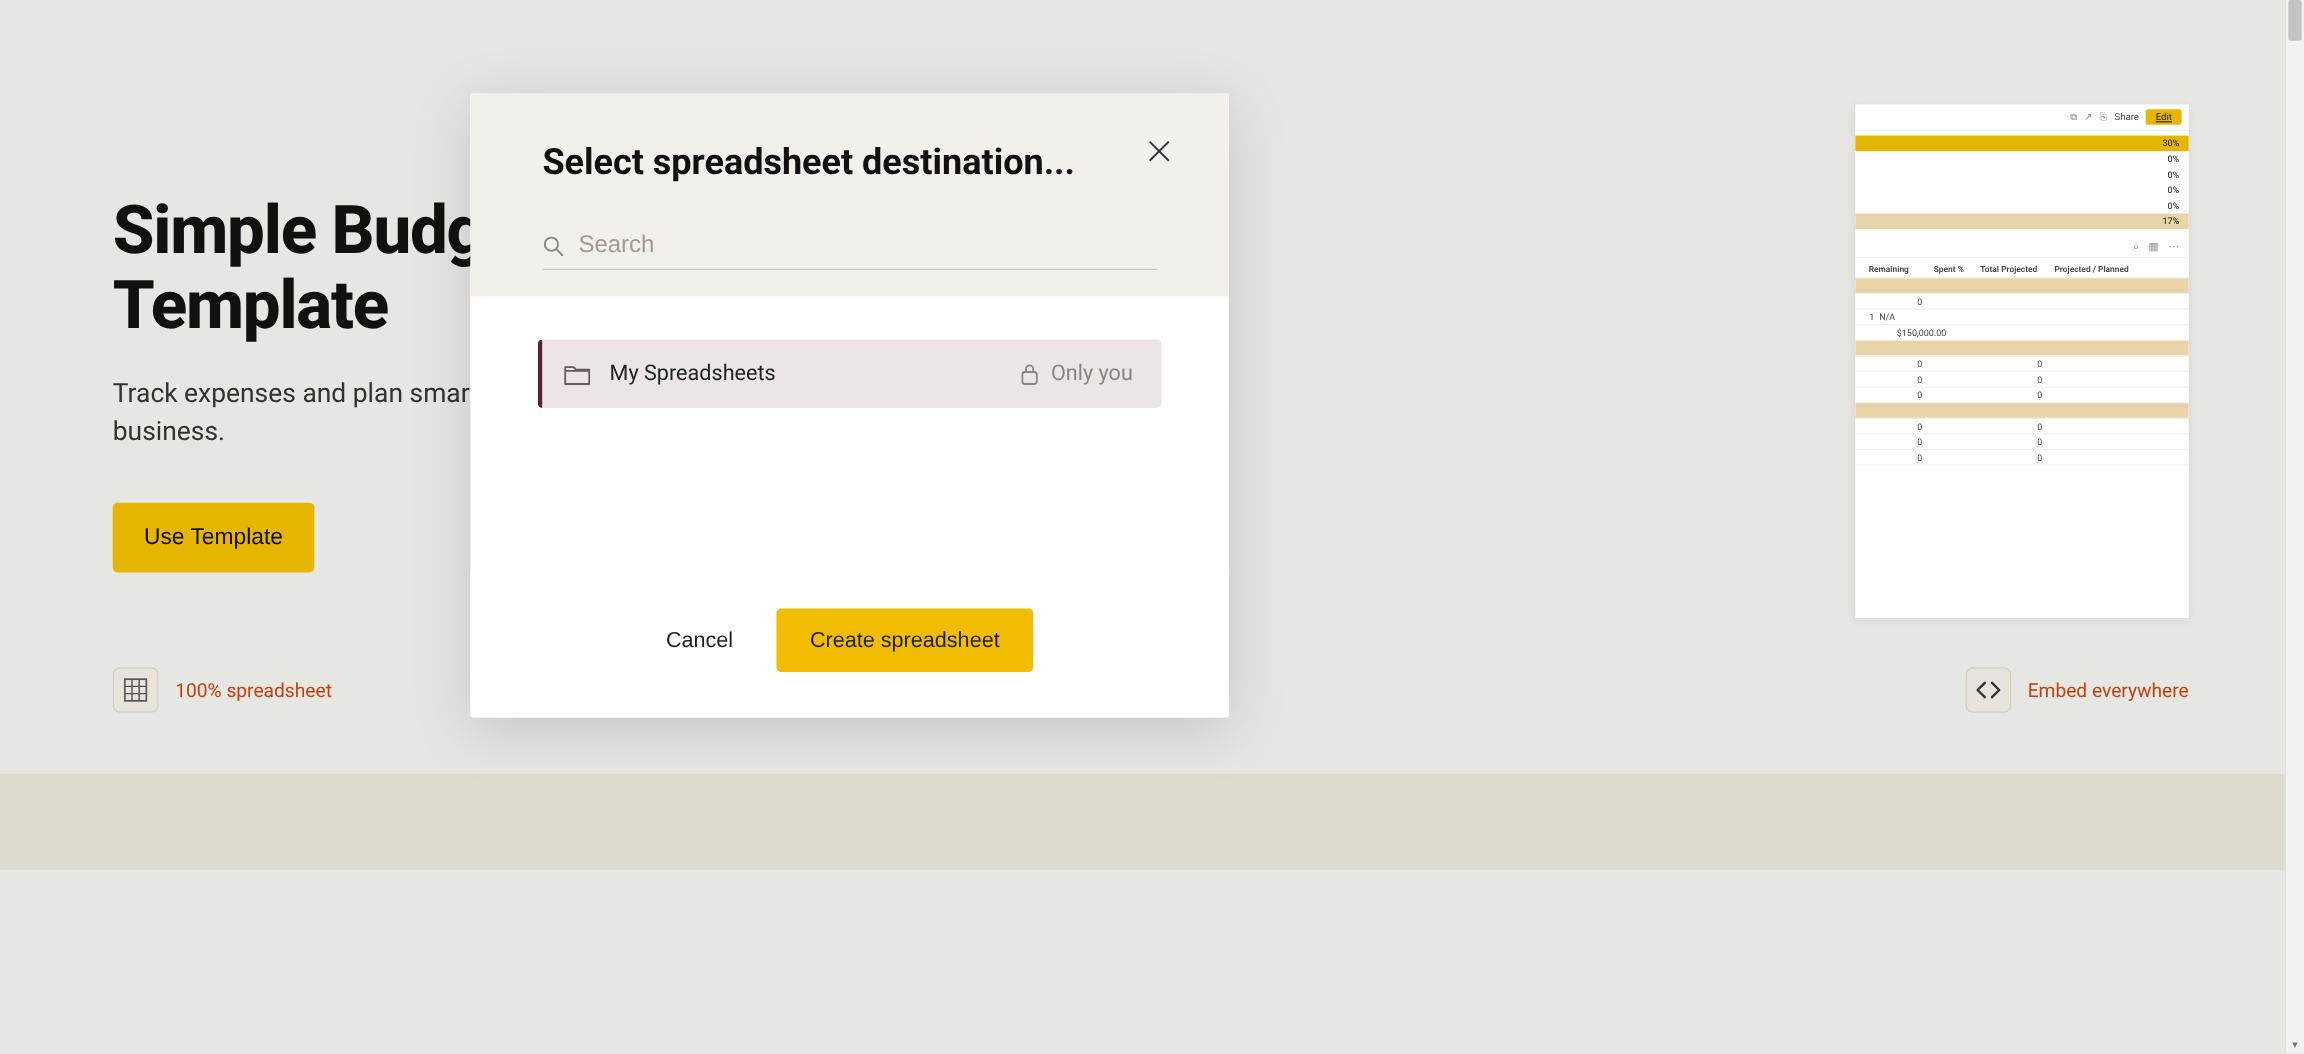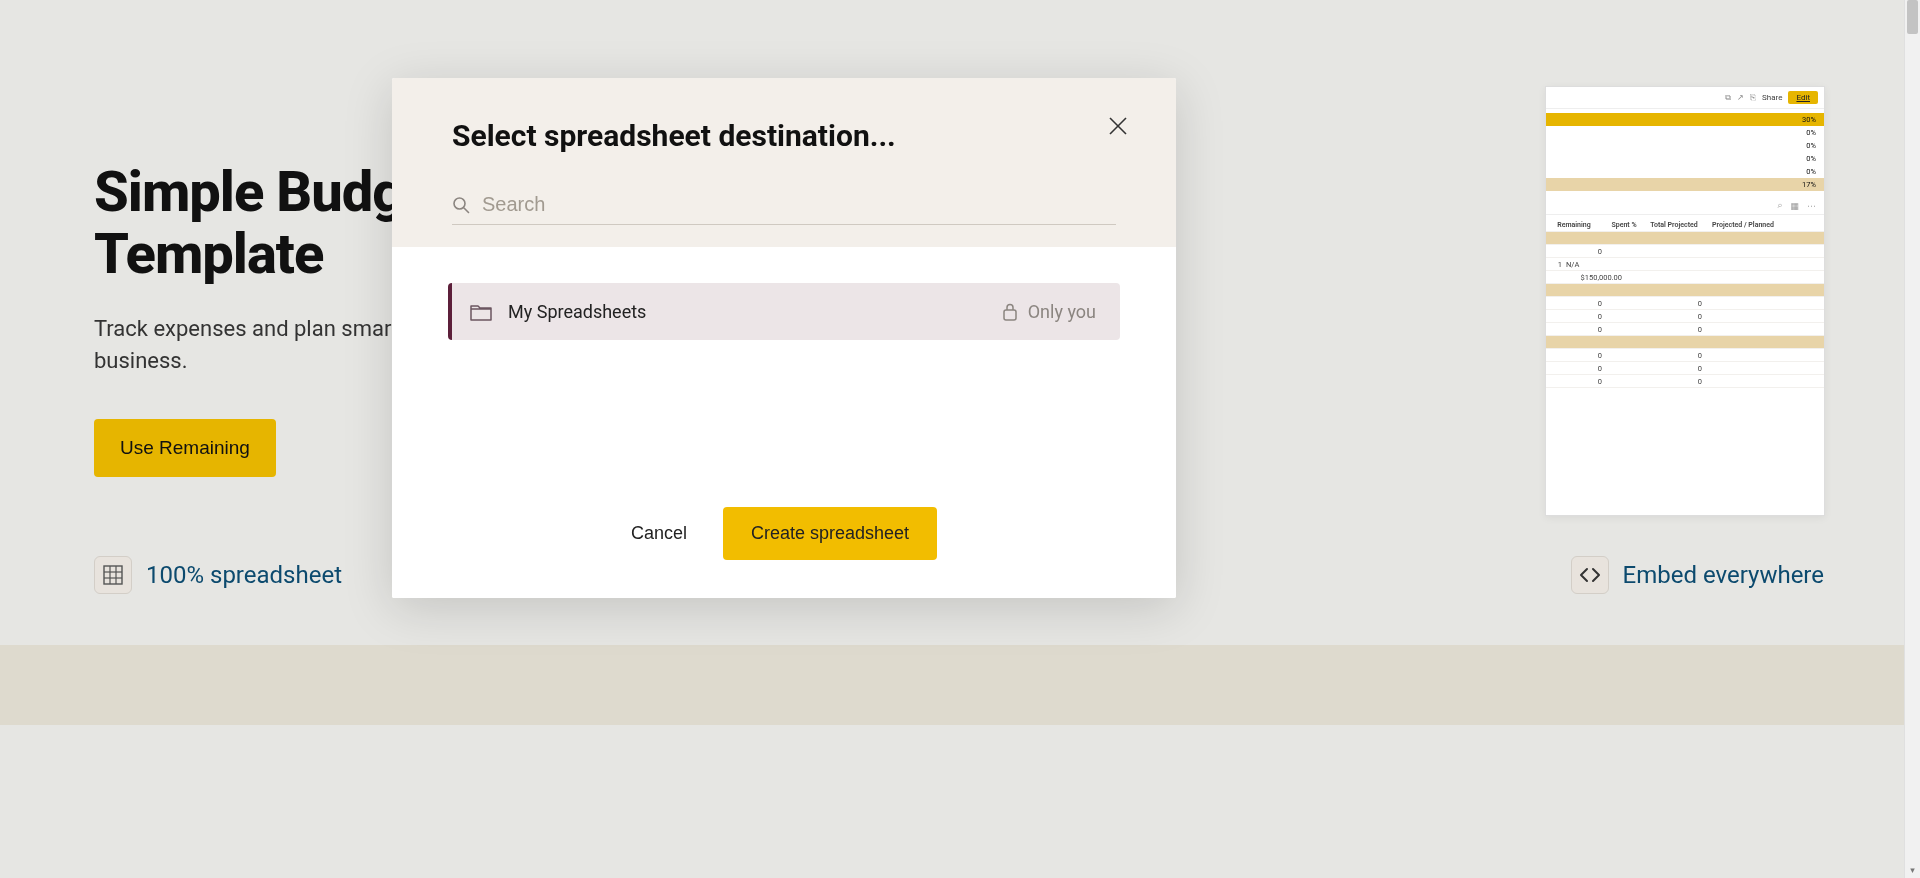--- a/index.html
+++ b/index.html
@@ -64,22 +64,22 @@
     width: 38px;
     height: 38px;
     background: #e8e3dd;
     border: 1px solid #d3cec7;
     border-radius: 6px;
     display: flex;
     align-items: center;
     justify-content: center;
   }
   .feature-label {
-    font-size: 24px;
-    color: #0c4a6e;
+    font-size: 16px;
+    color: #c2410c;
   }
 
   .feature-right {
     position: absolute;
     right: 96px;
     top: 556px;
     display: flex;
     align-items: center;
     gap: 14px;
   }
@@ -156,21 +156,21 @@
     top: 645px;
     height: 80px;
     background: #dedace;
   }
 
   
   .modal {
     position: absolute;
     left: 392px;
     top: 78px;
-    width: 784px;
+    width: 632px;
     height: 520px;
     background: #fff;
     box-shadow: 0 10px 50px rgba(0,0,0,0.15);
     border-radius: 2px;
     overflow: hidden;
   }
   .modal-top {
     background: #f3efea;
     padding: 40px 60px 22px 60px;
     position: relative;
@@ -297,21 +297,21 @@
 
 <div class="page">
 
   <div class="hero">
     <h1 class="hero-title">
       <span>Simple Budget</span><br>
       <span>Template</span>
     </h1>
     <p class="hero-sub" style="white-space:pre-line">Track expenses and plan smarter for your
 business.</p>
-    <button class="use-template-btn">Use Remaining</button>
+    <button class="use-template-btn">Use Template</button>
   </div>
 
   <div class="sheet-preview">
     <div class="sheet-toolbar">
       <span style="color:#888">⧉</span>
       <span style="color:#888">↗</span>
       <span style="color:#888">⎘</span>
       <span class="sheet-tool-txt">Share</span>
       <span class="sheet-edit-btn">Edit</span>
     </div>

